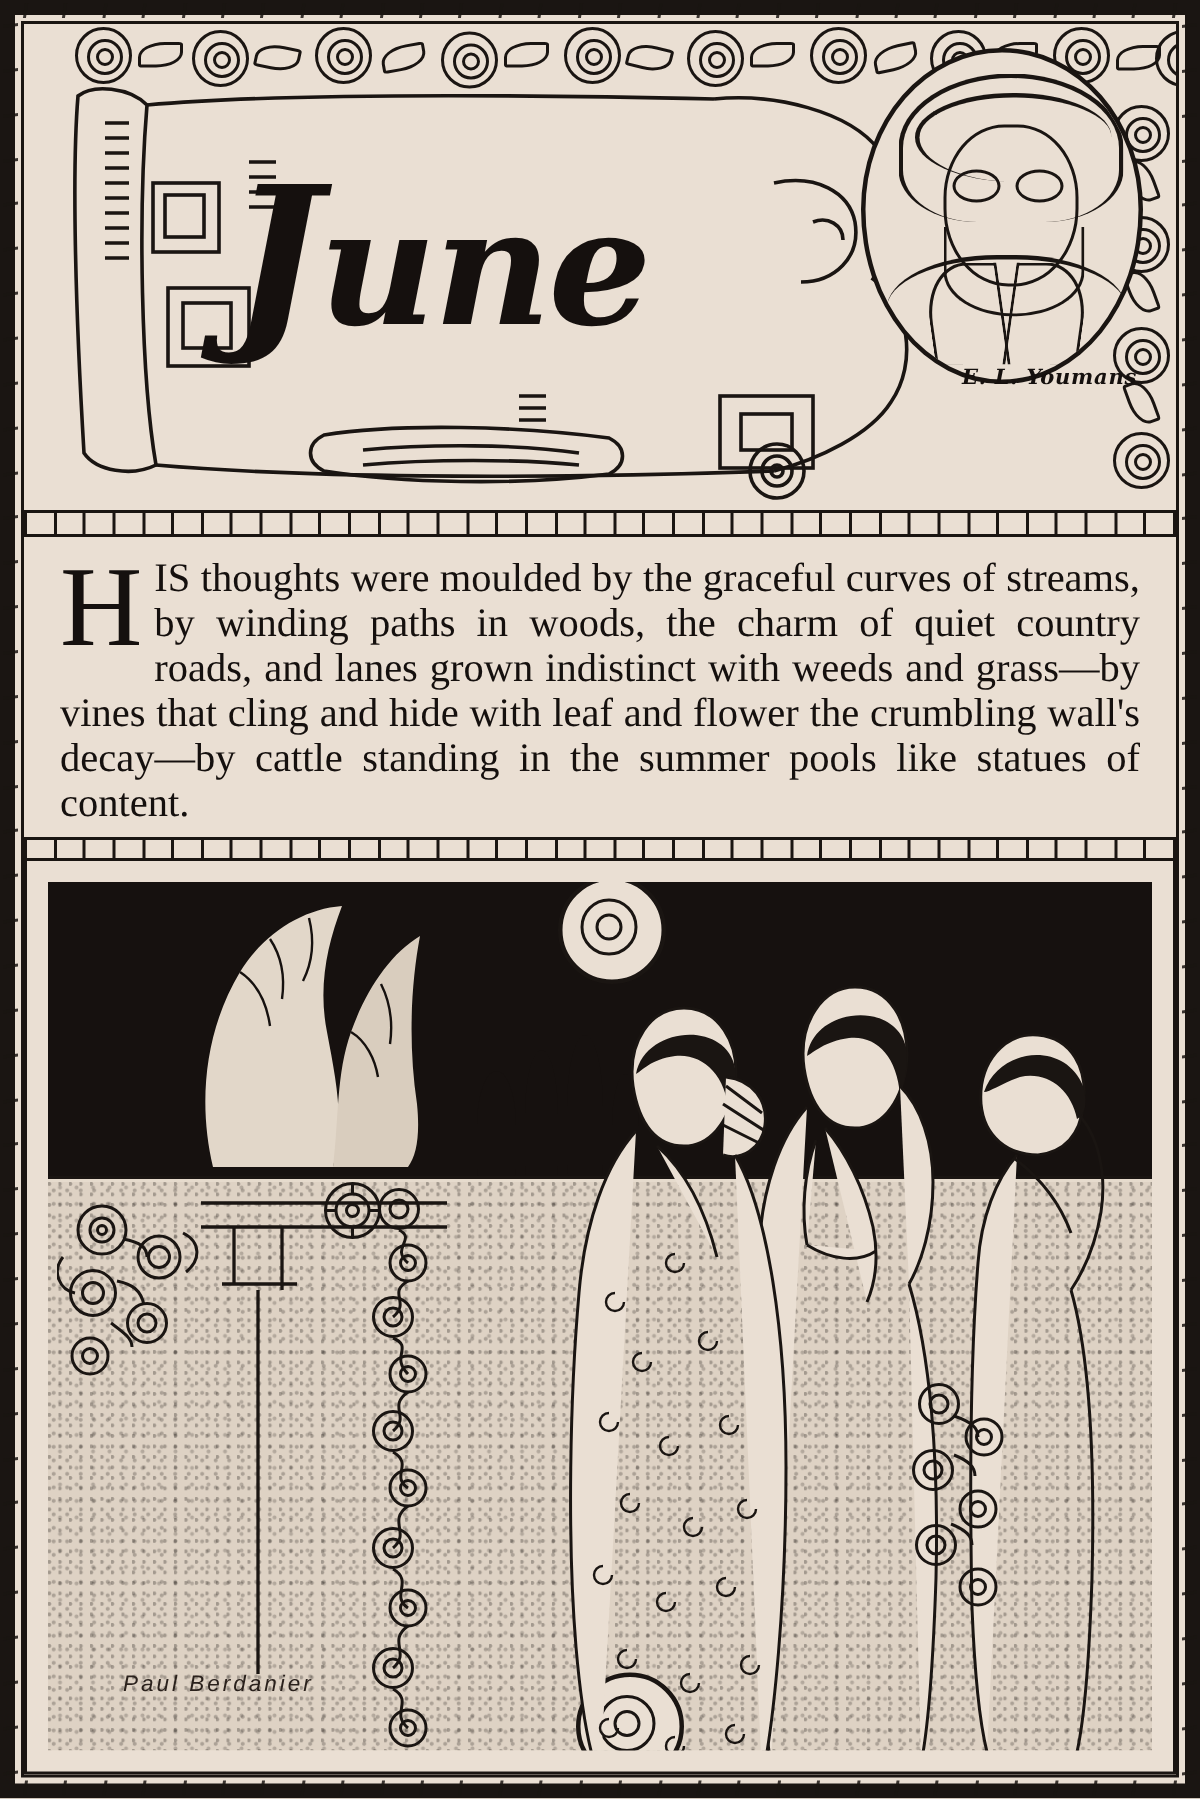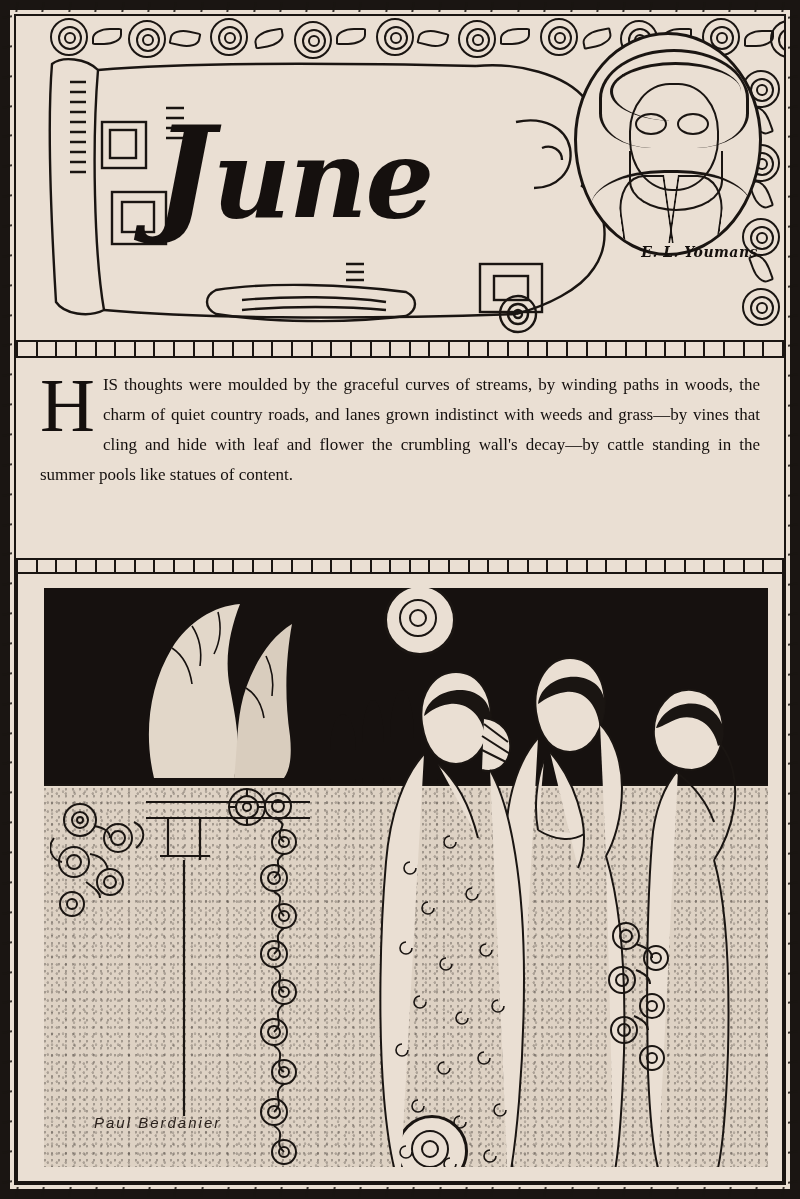--- a/index.html
+++ b/index.html
@@ -268,21 +268,21 @@
   .dropcap {
     float: left;
     font-family: "Liberation Serif", serif;
     font-size: 76px;
     line-height: 62px;
     padding: 4px 8px 0 0;
     color: #15100e;
   }
   .body-text {
     font-family: "Liberation Serif", serif;
-    font-size: 17px;
+    font-size: 27px;
     line-height: 30px;
     text-align: justify;
     color: #15100e;
     hyphens: none;
   }
 
   
   .illus-wrap {
     position: absolute;
     left: 16px;
@@ -292,21 +292,20 @@
     border: 2px solid #1a1512;
     box-sizing: border-box;
     overflow: hidden;
     background: #eadfd3;
   }
   .illus {
     position: absolute;
     inset: 14px;
     overflow: hidden;
     background: #eadfd3;
-    margin-left: 12px;
   }
   .night-sky {
     position: absolute;
     left: 0; top: 0;
     width: 100%;
     height: 200px;
     background: #16110f;
   }
   .wall {
     position: absolute;

